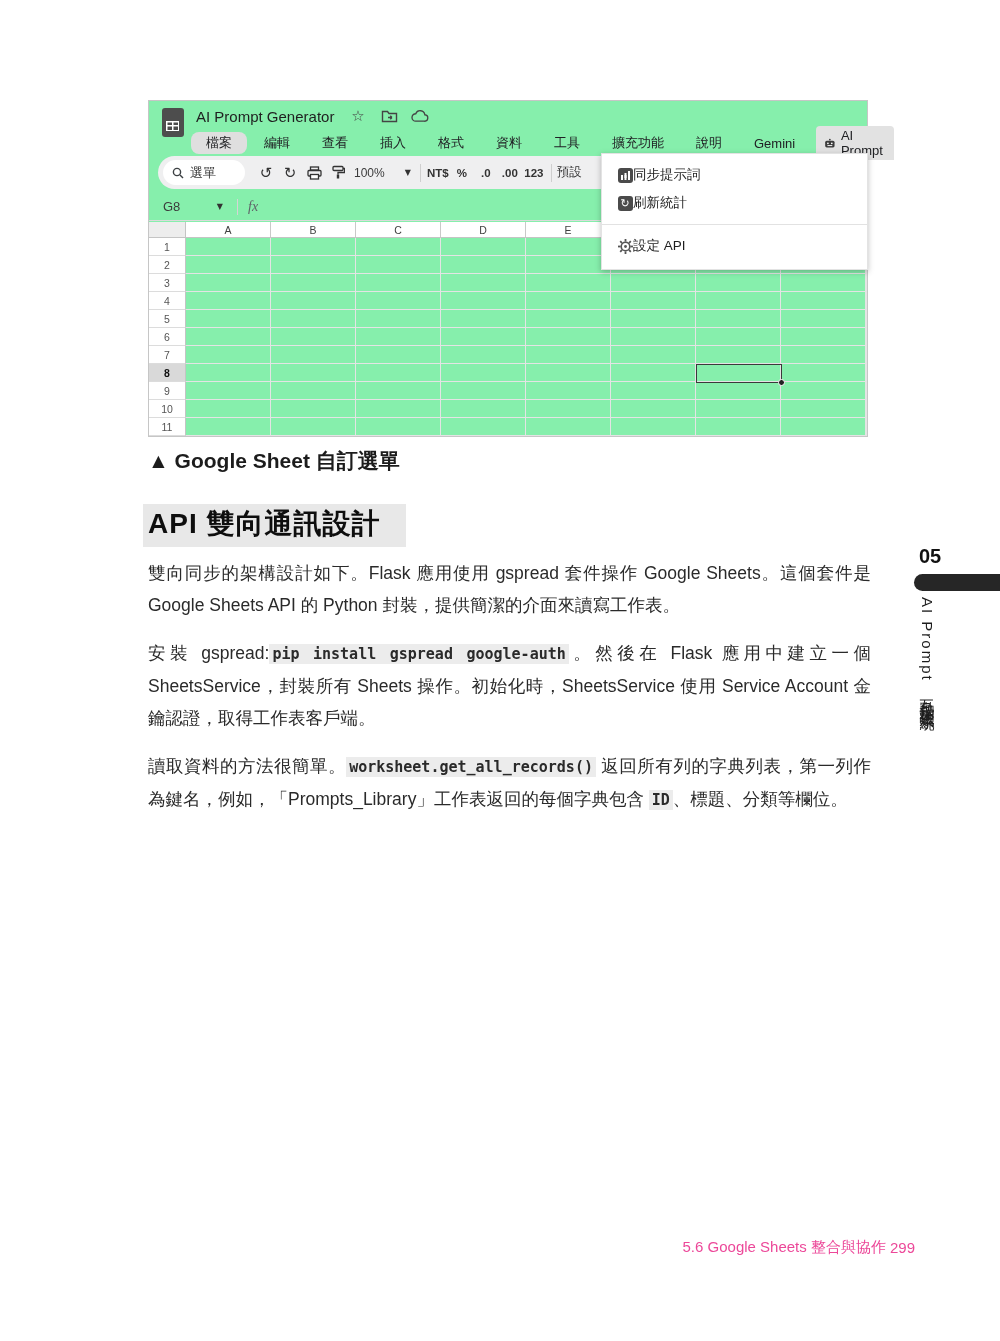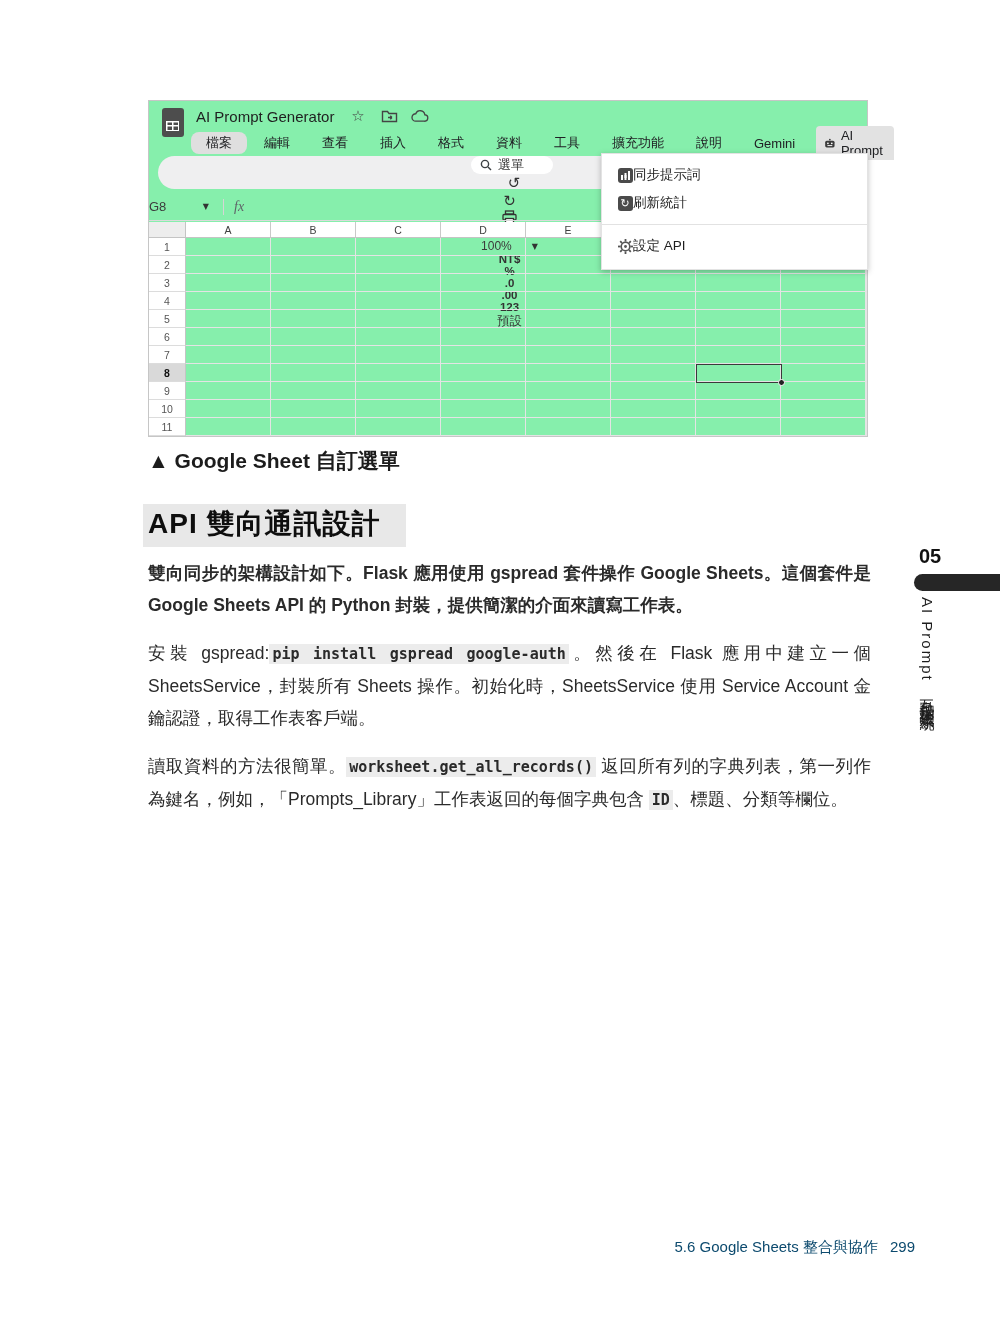--- a/index.html
+++ b/index.html
@@ -29,34 +29,34 @@
   .ticon { width:18px; height:18px; display:inline-flex; align-items:center; justify-content:center; }
 
   .menubar { position:absolute; left:42px; top:32px; height:20px; display:flex; align-items:center;
     gap:2px; font-size:13px; color:#202124; }
   .menu-item { padding:2px 15px; border-radius:8px; white-space:nowrap; cursor:default; }
   .menu-item.active { background:#dfdfdf; }
   .ai-menu { display:flex; align-items:center; gap:5px; background:#e2e2e2; border-radius:4px 4px 0 0;
     padding:2px 8px; margin-left:4px; }
 
   .toolbar { position:absolute; left:9px; top:55px; width:703px; height:33px;
-    background:#efeff0; border-radius:17px; display:flex; align-items:center; font-size:12px; color:#3b3b3b;flex-direction:column; }
+    background:#efeff0; border-radius:17px; display:flex; align-items:center; font-size:12px; color:#3b3b3b; }
   .searchpill { display:flex; align-items:center; gap:6px; background:#fff; border-radius:15px;
     height:25px; width:82px; margin-left:5px; padding-left:9px; font-size:13px; color:#333; }
   .tbtn { display:inline-flex; align-items:center; justify-content:center; min-width:24px; height:24px;
     border-radius:4px; font-size:13px; color:#333; }
   .tglyph { font-family:"DejaVu Sans",sans-serif; font-size:15px; }
   .tsep { width:1px; height:18px; background:#cfcfcf; margin:0 5px; }
   .zoombox { display:flex; align-items:center; gap:20px; padding:0 4px; }
   .caret { font-size:8px; color:#333; font-family:"DejaVu Sans",sans-serif; }
   .fmtbtn { font-weight:600; font-size:11.5px; letter-spacing:0; }
 
   .fxbar { position:absolute; left:0; top:92px; width:100%; height:28px; border-bottom:1px solid #dadada;
     display:flex; align-items:center; font-size:13px; color:#3c3c3c; }
-  .namebox { width:60px; display:flex; justify-content:space-between; align-items:center; }
+  .namebox { margin-left:14px; width:60px; display:flex; justify-content:space-between; align-items:center; }
   .fxdivider { width:1px; height:16px; background:#d5d5d5; margin:0 10px 0 14px; }
   .fxlabel { font-style:italic; font-family:"Liberation Serif","DejaVu Serif",serif; color:#5f6368; font-size:14px; }
 
   .grid { position:absolute; left:0; top:121px; width:718px; height:214px; overflow:hidden;
     font-size:10.5px; color:#555; }
   .gridrow { display:flex; height:18px; }
   .gridrow.hdr { height:16px; }
   .rowhdr { width:37px; flex:0 0 37px; border-right:1px solid #c4c4c4; border-bottom:1px solid #dcdcdc;
     display:flex; align-items:center; justify-content:center; background:#fff; }
   .gridrow.hdr .rowhdr { background:#ededed; border-bottom:1px solid #c4c4c4; }
@@ -84,32 +84,32 @@
   .sqicon .rf { font-family:"DejaVu Sans",sans-serif; font-size:11px; line-height:1; }
 
   
   .caption { position:absolute; left:148px; top:447px; width:722px; text-align:left;
     font-size:21px; font-weight:700; color:#1c1c1c; }
   .h1 { position:absolute; left:143px; top:504px; background:#e8e8e8; padding:1px 26px 4px 5px;
     font-size:28px; font-weight:700; color:#0e0e0e; letter-spacing:1px; }
   .bodytext { position:absolute; left:148px; top:557px; width:723px; font-size:17.5px;
     line-height:32px; color:#2a2a2a; text-align:justify; }
   .bodytext p { margin-bottom:16px; }
-  .bodytext p.bold { font-weight:700; }
+  .bodytext p.bold { font-weight:400; }
   .code { font-family:"DejaVu Sans Mono","Liberation Mono",monospace; font-weight:700;
     background:#ececec; font-size:15px; padding:1px 3px; }
 
   .chapnum { position:absolute; left:919px; top:545px; font-size:20px; font-weight:700; color:#111; }
   .chappill { position:absolute; right:0; top:574px; width:86px; height:17px; background:#262626;
     border-radius:9px 0 0 9px; }
   .chaptitle { position:absolute; left:917px; top:597px; writing-mode:vertical-rl; text-orientation:mixed;
     font-size:15px; color:#1d1d1d; letter-spacing:2px; height:420px; }
 
-  .footer { position:absolute; right:85px; top:1238px; font-size:15px; color:#0c4a6e;
-    display:flex; gap:12px; align-items:flex-start; }
+  .footer { position:absolute; right:85px; top:1238px; font-size:15px; color:#ec4899;
+    display:flex; gap:4px; align-items:center; }
 
   svg { display:block; }
 </style>
 </head>
 <body>
 
 <div class="shot">
 
   <div class="titlerow">
     <div class="sheeticon"></div>

